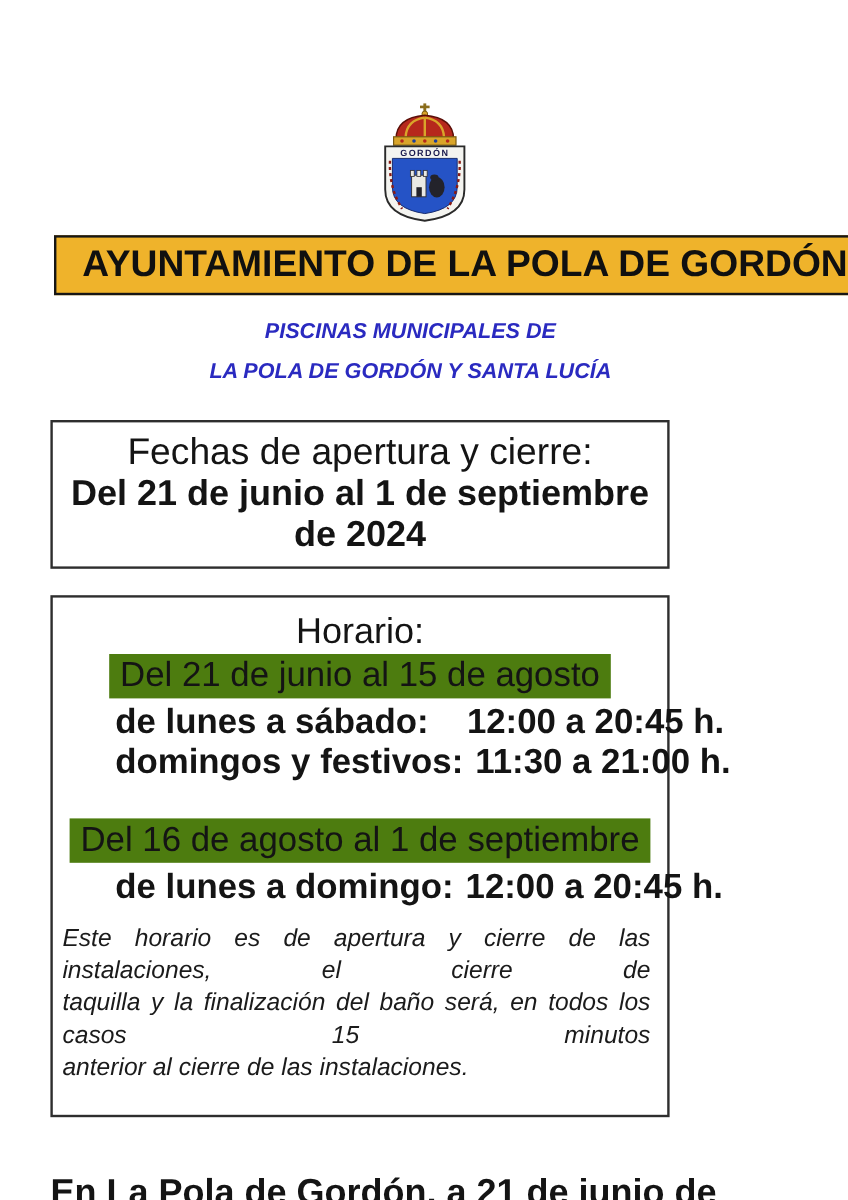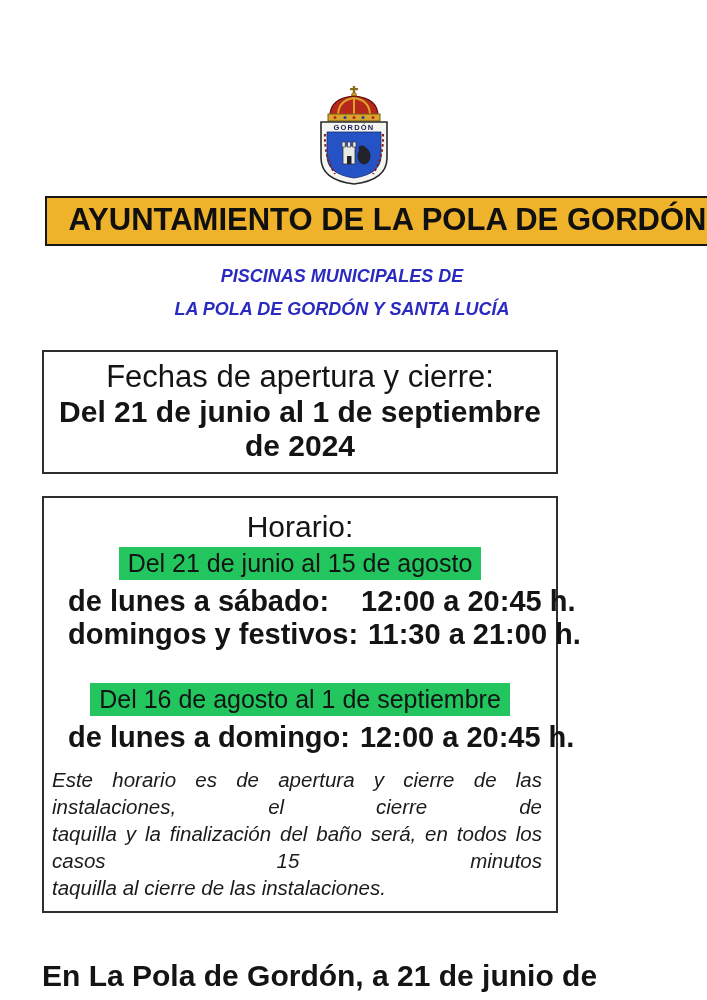--- a/index.html
+++ b/index.html
@@ -16,25 +16,25 @@
   .blue-title{margin:14px 0 0 42px;width:600px;text-align:center;
         color:#2A2AC0;font-weight:bold;font-style:italic;
         font-size:18px;line-height:33px;}
 
   .box{margin-left:42px;width:516px;box-sizing:border-box;border:2px solid #2E2E2E;}
 
   .box-dates{margin-top:24px;padding:7px 0 9px;text-align:center;}
   .dates-l1{font-size:31px;line-height:36px;font-weight:normal;}
   .dates-l2{font-size:30px;line-height:34px;font-weight:bold;}
 
-  .box-sched{margin-top:22px;padding:12px 0 10px;}
+  .box-sched{margin-top:22px;padding:12px 0 26px;}
   .horario{text-align:center;font-size:30px;line-height:34px;}
   .hl-line{text-align:center;line-height:37px;margin-top:1px;}
-  .hl{background:#22c55e;font-size:25px;padding:2px 9px 3px;}
-  .rows{margin-left:24px;font-weight:bold;font-size:29px;}
+  .hl{background:#4d7c0f;font-size:29px;padding:2px 9px 3px;}
+  .rows{margin-left:52px;font-weight:bold;font-size:29px;}
   .row{display:flex;line-height:33px;white-space:pre;}
   .row.wide{gap:32px;}
   .row.norm{gap:10px;}
   .sep{height:29px;}
   .note{margin:12px 14px 0 8px;font-style:italic;font-size:20.5px;
         line-height:27px;color:#1b1b1b;}
   .note-line.just{text-align:justify;text-align-last:justify;}
 
   .footer{margin:46px 0 0 42px;width:600px;text-align:left;
         font-weight:bold;font-size:30px;}
@@ -114,19 +114,19 @@
     </div>
     <div class="rows">
       <div class="row norm">
         <span>de lunes a domingo:</span><span>12:00 a 20:45 h.</span>
       </div>
     </div>
 
     <div class="note">
       <div class="note-line just">Este horario es de apertura y cierre de las instalaciones, el cierre de</div>
       <div class="note-line just">taquilla y la finalización del baño será, en todos los casos 15 minutos</div>
-      <div class="note-line">taquilla al cierre de las instalaciones.</div>
+      <div class="note-line">anterior al cierre de las instalaciones.</div>
     </div>
   </div>
 
   <div class="footer">En La Pola de Gordón, a 21 de junio de 2024</div>
 
 </div>
 
 </body></html>

